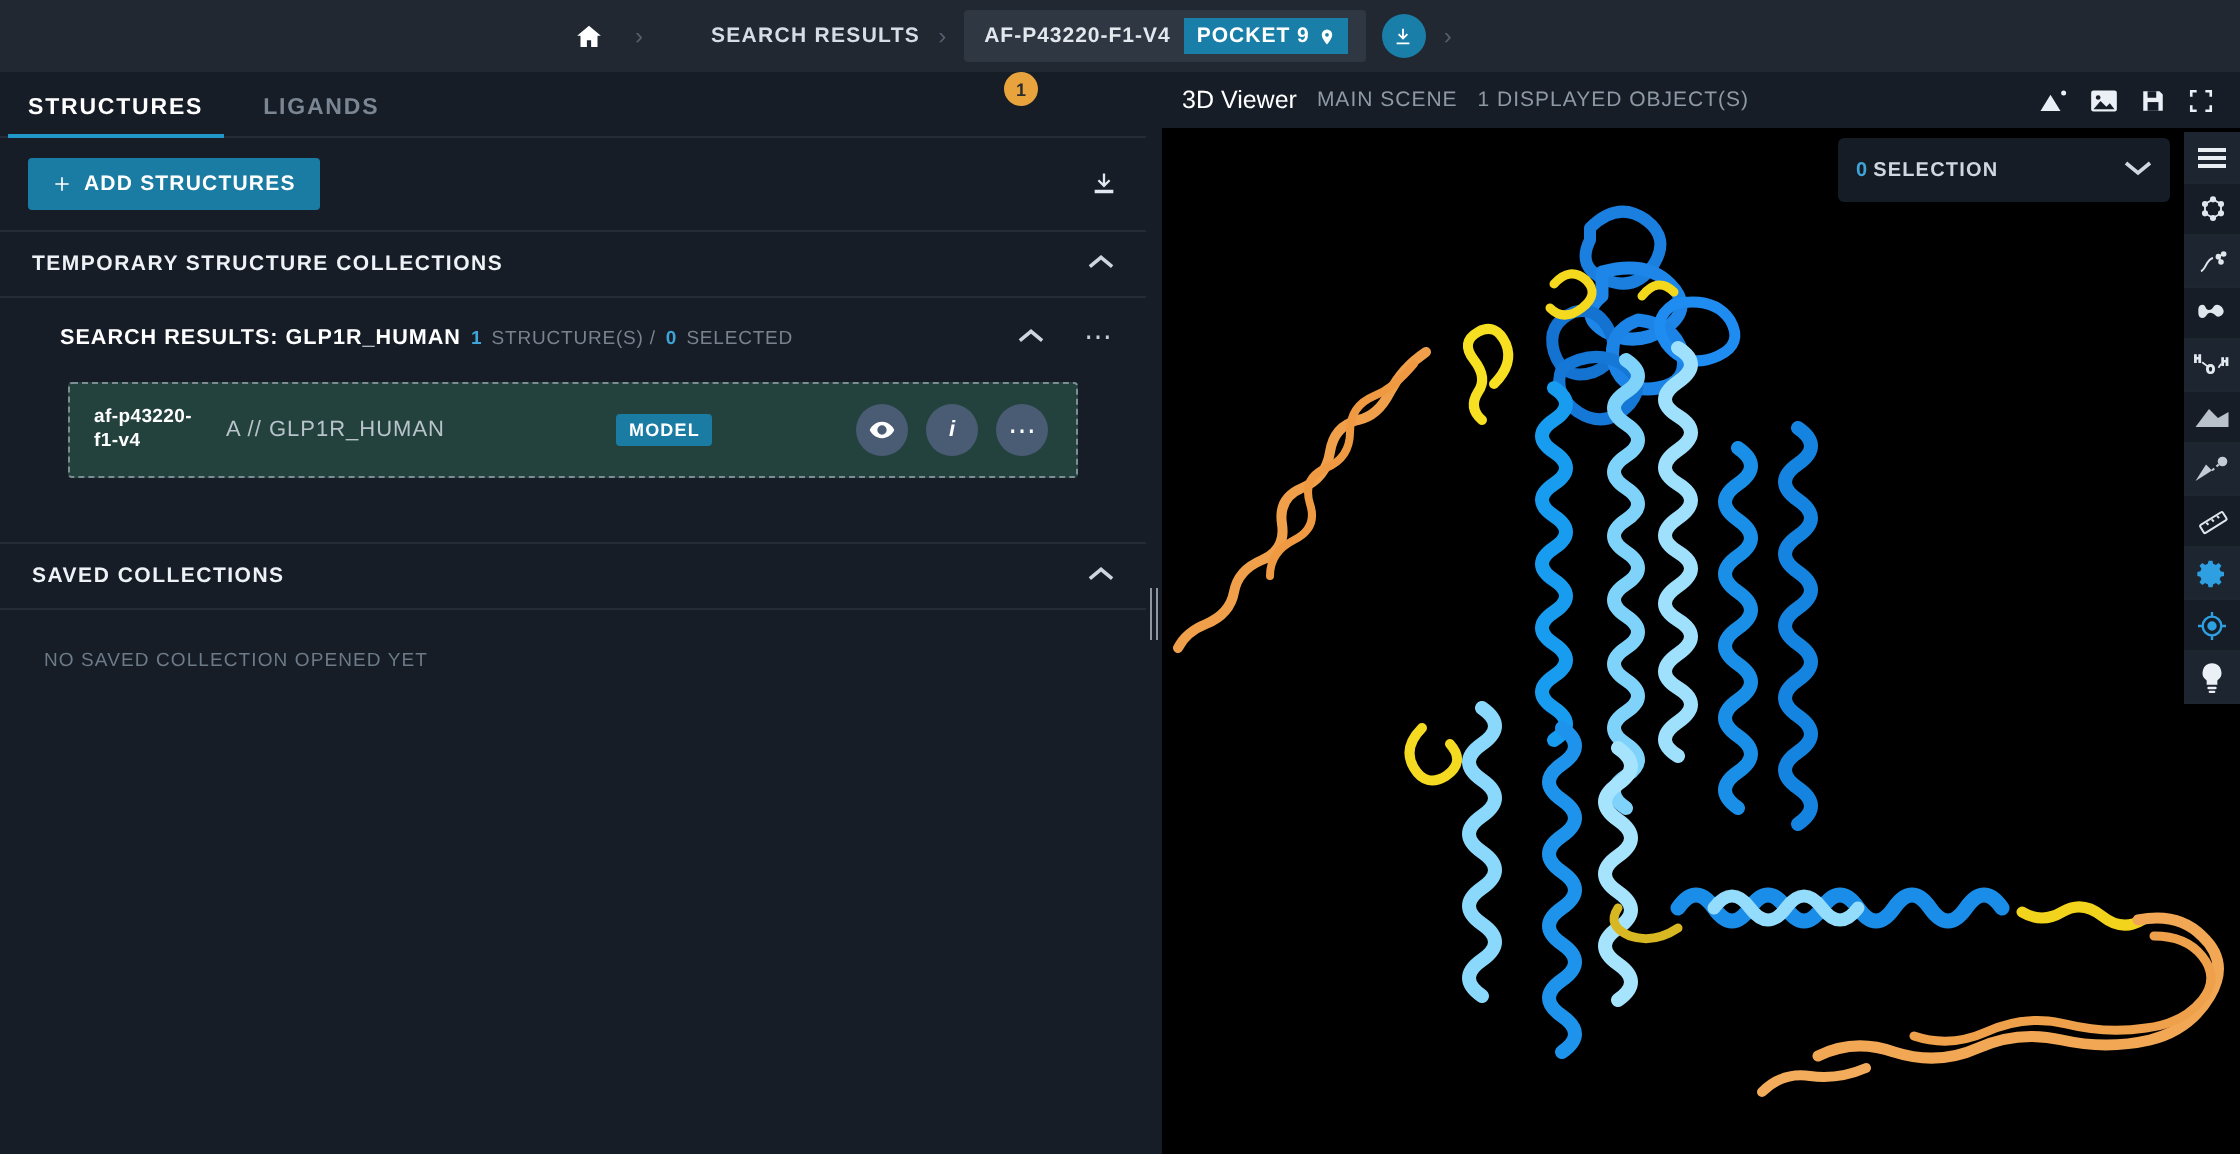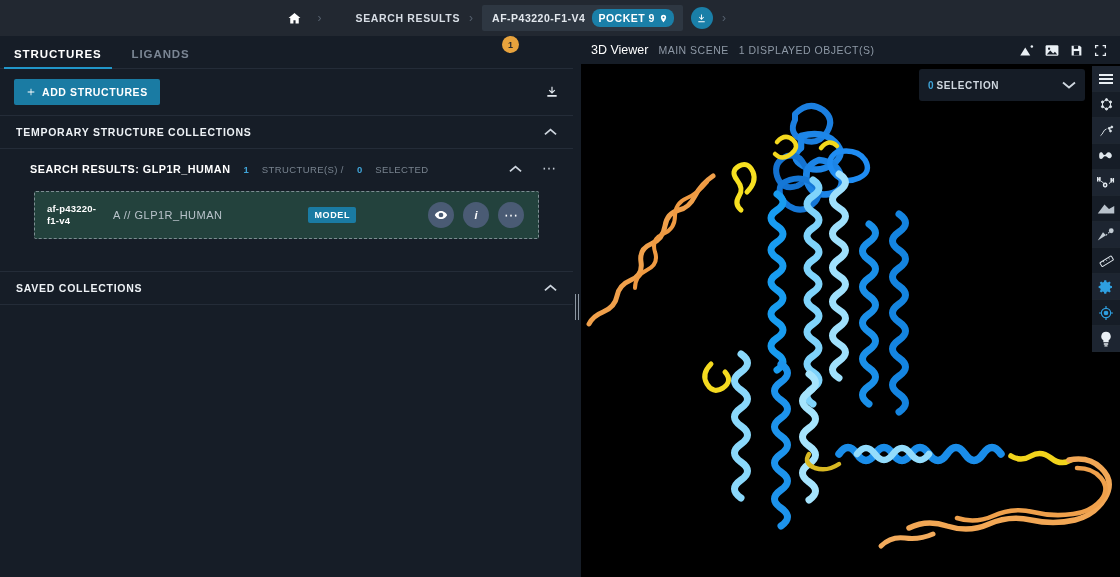--- a/index.html
+++ b/index.html
@@ -29,21 +29,21 @@
     color: #d7dde5; font-size: 10.5px; font-weight: bold;
     letter-spacing: 0.65px; cursor: pointer; white-space: nowrap; margin-left: 25px;
   }
   #crumb-group {
     background: #2e3742; height: 26px; border-radius: 2px;
     display: flex; align-items: center; padding: 0 9px 0 10px; gap: 7px;
   }
   #crumb-id { color: #e3e8ee; font-size: 10.5px; font-weight: bold; letter-spacing: 0.5px; }
   #pocket-chip {
     background: #1a7fa8; color: #ffffff; font-size: 10.5px; font-weight: bold;
-    letter-spacing: 0.5px; border-radius: 8px; height: 18px;
+    letter-spacing: 0.5px; border-radius: 0; height: 18px;
     display: flex; align-items: center; gap: 4px; padding: 0 6px;
     cursor: pointer;
   }
   #dl-circle {
     width: 22px; height: 22px; border-radius: 50%; background: #1a7fa8;
     display: flex; align-items: center; justify-content: center;
     margin-left: 8px; cursor: pointer;
   }
   #workspace-btn {
     display: flex; align-items: center; gap: 8px; cursor: pointer;
@@ -103,21 +103,21 @@
   .sec-head .lbl {
     color: #eef2f6; font-size: 10.5px; font-weight: bold; letter-spacing: 0.75px;
   }
   .caret { color: #cdd5de; font-size: 11px; cursor: pointer; line-height: 1; }
 
   #coll-block { padding: 0 0 0 0; }
   #coll-row {
     height: 40px; display: flex; align-items: center;
     padding: 0 16px 0 30px; justify-content: space-between;
   }
-  #coll-left { display: flex; align-items: baseline; gap: 13px; justify-content: center; }
+  #coll-left { display: flex; align-items: baseline; gap: 5px; justify-content: center; }
   #coll-title { color: #ffffff; font-size: 10.8px; font-weight: bold; letter-spacing: 0.5px; }
   .cnt-num { color: #3fa4d8; font-size: 9.5px; font-weight: bold; }
   .cnt-txt { color: #78838f; font-size: 9.5px; letter-spacing: 0.4px; }
   #coll-right { display: flex; align-items: center; gap: 20px; }
   .dots { color: #c4ccd5; font-size: 14px; letter-spacing: 1px; cursor: pointer; line-height: 0.4;}
 
   #struct-card {
     margin: 2px 34px 0 34px;
     background: #23423d; border: 1px dashed #7d8d92;
     height: 48px; border-radius: 2px;
@@ -327,20 +327,21 @@
   </div>
 
   <div class="sec-head" style="margin-top:32px;">
     <span class="lbl">SAVED COLLECTIONS</span>
     <span class="caret">
       <svg width="13" height="8" viewBox="0 0 14 8" fill="none" stroke="#cdd5de" stroke-width="1.9">
           <path d="M1 6.5 7 1.5 13 6.5"></path>
         </svg>
     </span>
   </div>
+  <div id="saved-empty">NO SAVED COLLECTION OPENED YET</div>
 </div>
 
 <div id="resizer">
     <i></i>
     <i></i>
   </div>
 
 <div id="viewer">
   <div id="v-head">
     <span id="v-title">3D Viewer</span>

